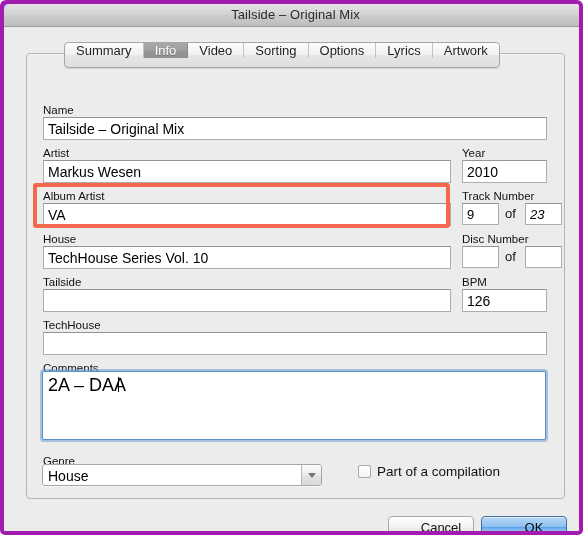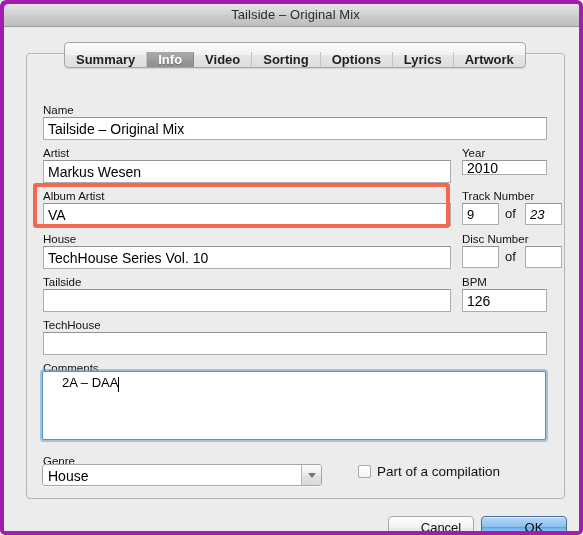--- a/index.html
+++ b/index.html
@@ -52,28 +52,27 @@
     background: #ececec;
   }
 
   
   #tabbar {
     position: absolute;
     left: 60px;
     top: 15px;
     height: 24px;
     display: flex;
-    align-items: flex-end;
+    align-items: flex-start;
     background: linear-gradient(to bottom, #fdfdfd 0%, #f0f0f0 50%, #e6e6e6 51%, #dedede 100%);
     border: 1px solid #a6a6a6;
     border-radius: 4px;
     box-shadow: 0 1px 1px rgba(0,0,0,0.10);
     overflow: hidden;
     z-index: 4;
-    font-weight: bold;
   }
   .tab {
     position: relative;
     display: flex;
     align-items: center;
     padding: 0 11px;
     font-size: 13px;
     color: #1f1f1f;
     border-right: 1px solid #c2c2c2;
     background: transparent;
@@ -157,23 +156,23 @@
     position: absolute;
     left: 0; top: 0;
     width: 504px;
     height: 69px;
     box-sizing: border-box;
     background: #ffffff;
     border: 1px solid #5b90c4;
     border-radius: 2px;
     box-shadow: 0 0 0 2px rgba(106,159,214,0.55);
     font-family: "Liberation Sans", sans-serif;
-    font-size: 13px;
+    font-size: 18px;
     color: #000000;
-    padding: 3px 19px;
+    padding: 3px 5px;
     resize: none;
     outline: none;
     overflow: hidden;
   }
   #caret {
     position: absolute;
     left: 76px;
     top: 6px;
     width: 1px;
     height: 15px;
@@ -302,21 +301,21 @@
 
       <div class="field-label" style="left:16px; top:222px;">Tailside</div>
       <input class="tfield" style="left: 16px; top: 235px; width: 408px; height: 23px;" value="">
 
       <div class="field-label" style="left:16px; top:265px;">TechHouse</div>
       <input class="tfield" style="left: 16px; top: 278px; width: 504px; height: 23px;" value="">
 
       <div class="field-label" style="left:16px; top:308px;">Comments</div>
 
       <div class="field-label" style="left:435px; top:93px;">Year</div>
-      <input class="tfield" style="left: 435px; top: 106px; width: 85px; height: 15px;" value="2010">
+      <input class="tfield" style="left: 435px; top: 106px; width: 85px; height: 23px;" value="2010">
 
       <div class="field-label" style="left:435px; top:136px;">Track Number</div>
       <input class="tfield small" style="left: 435px; top: 149px; width: 37px; height: 22px;" value="9">
       <div class="ofword" style="left:478px; top:152px;">of</div>
       <input class="tfield small" style="left: 498px; top: 149px; width: 37px; height: 22px; font-style: italic;" value="23">
 
       <div class="field-label" style="left:435px; top:179px;">Disc Number</div>
       <input class="tfield small" style="left: 435px; top: 192px; width: 37px; height: 22px;" value="">
       <div class="ofword" style="left:478px; top:195px;">of</div>
       <input class="tfield small" style="left: 498px; top: 192px; width: 37px; height: 22px;" value="">

